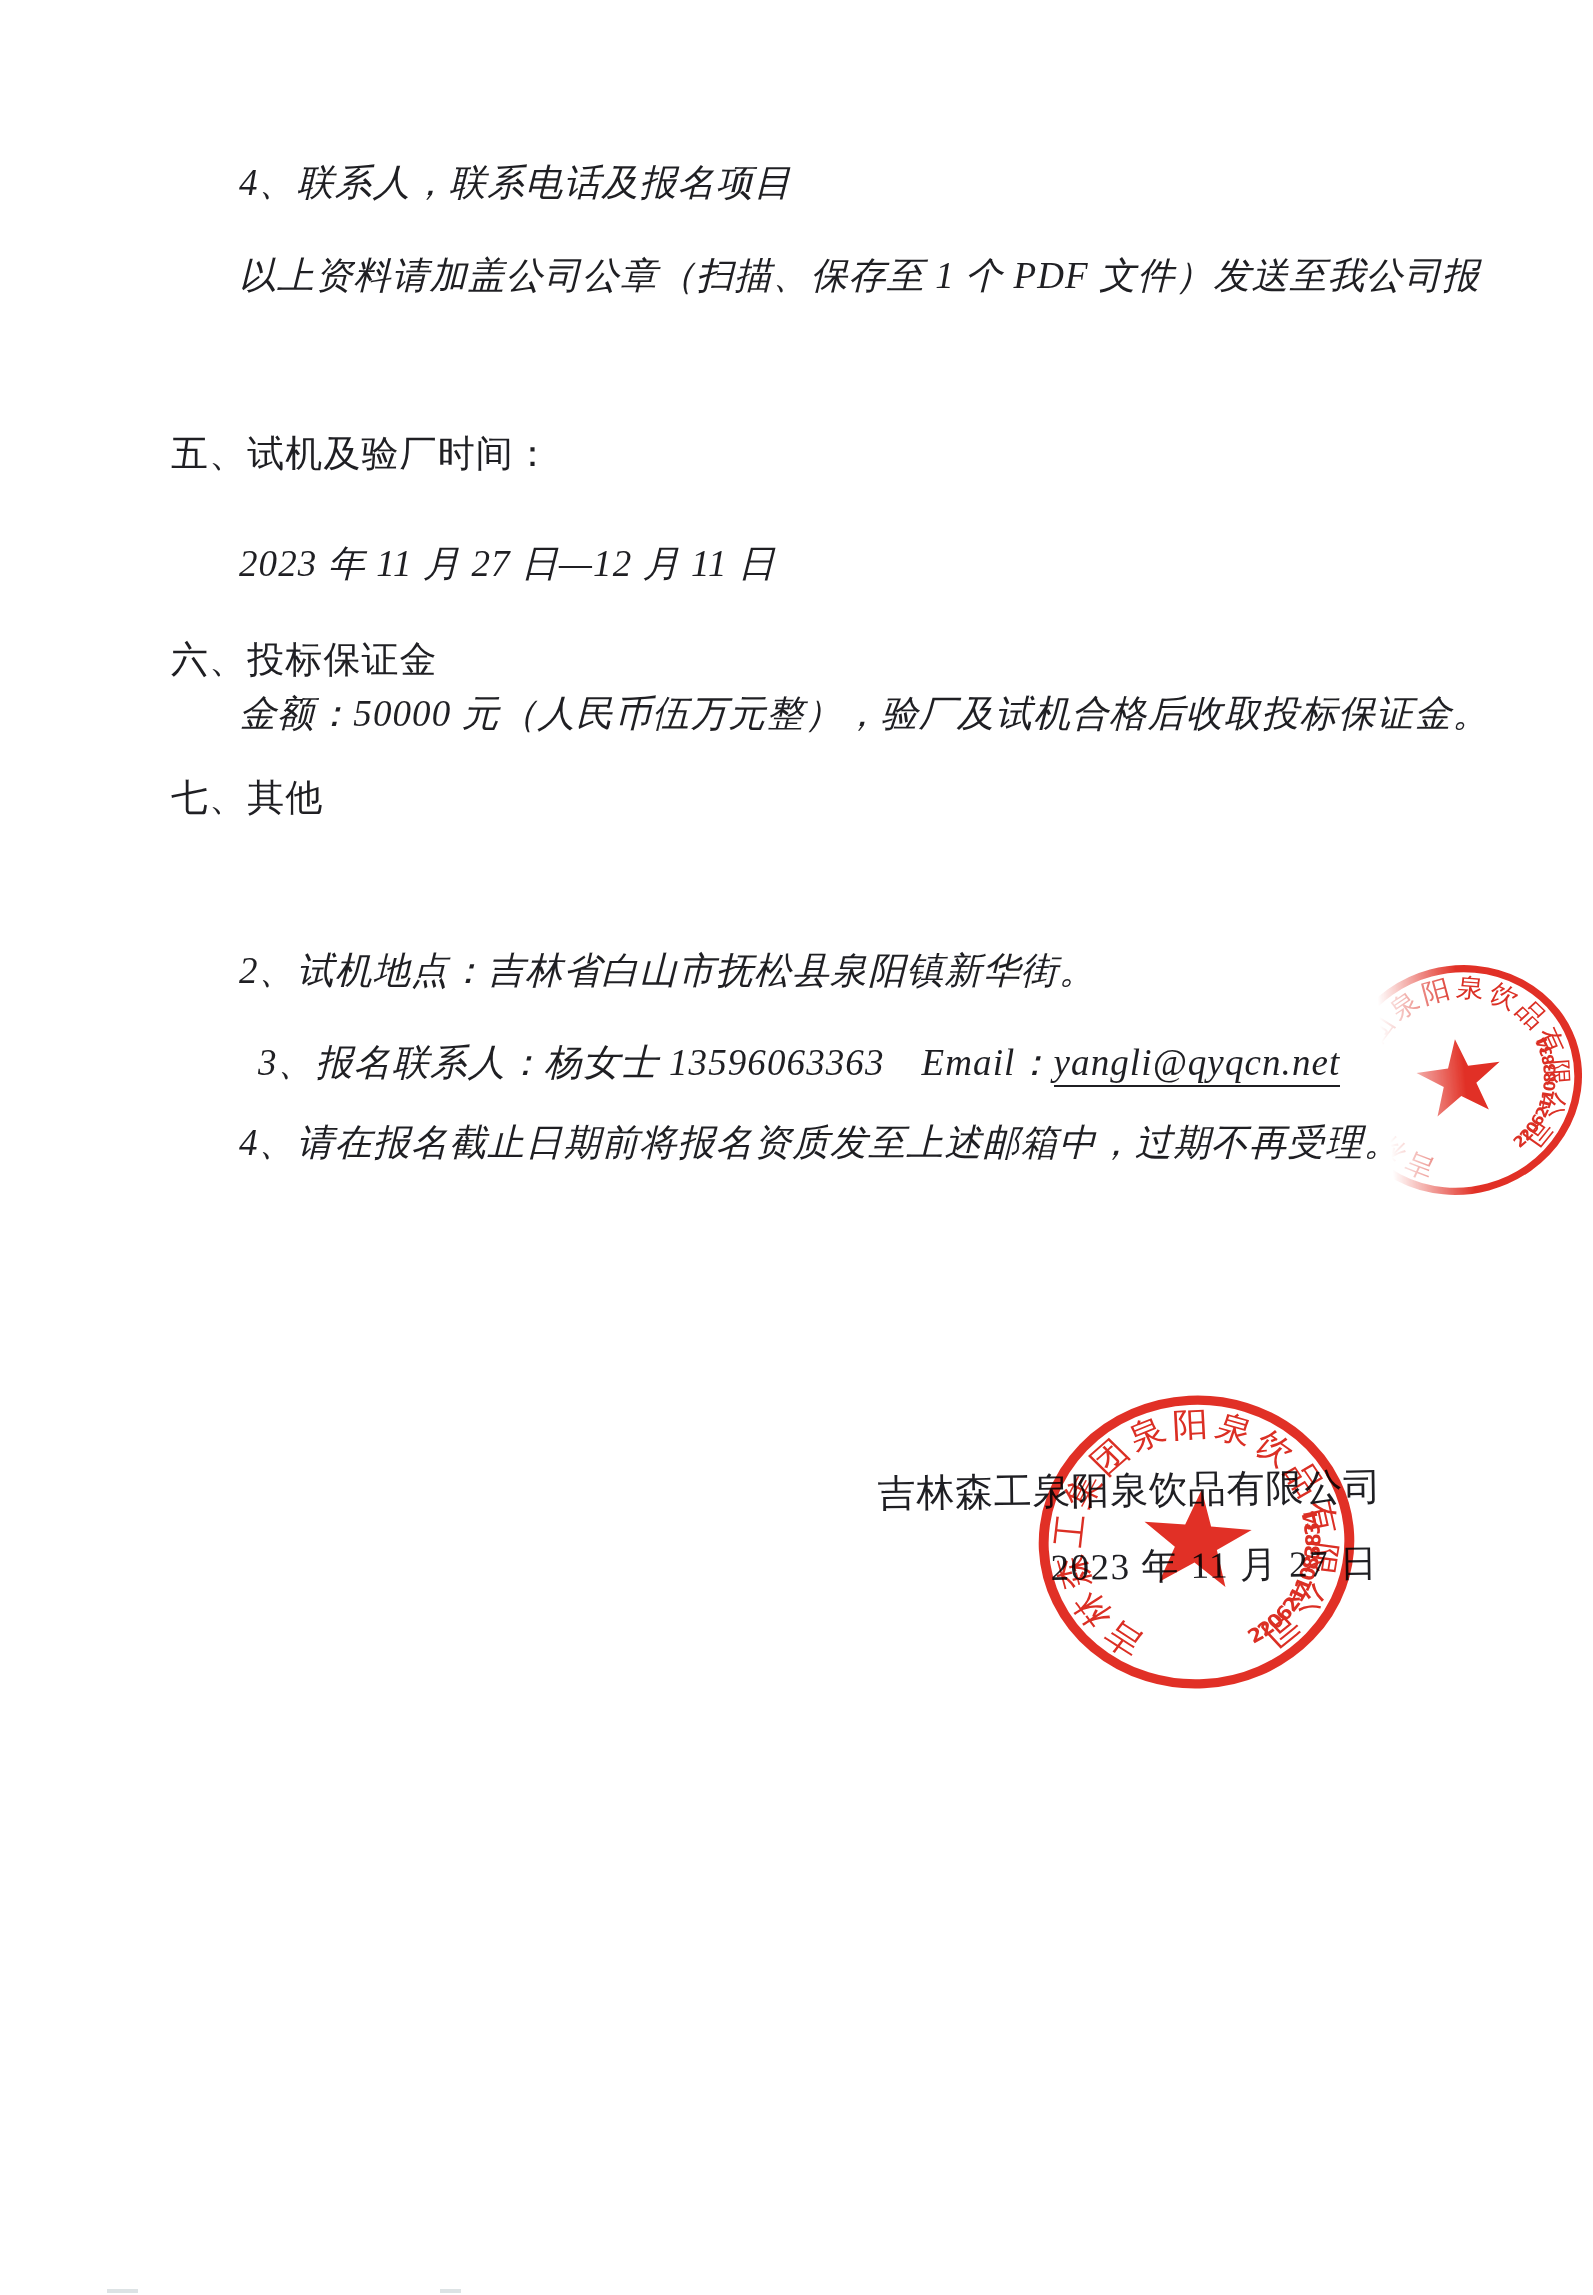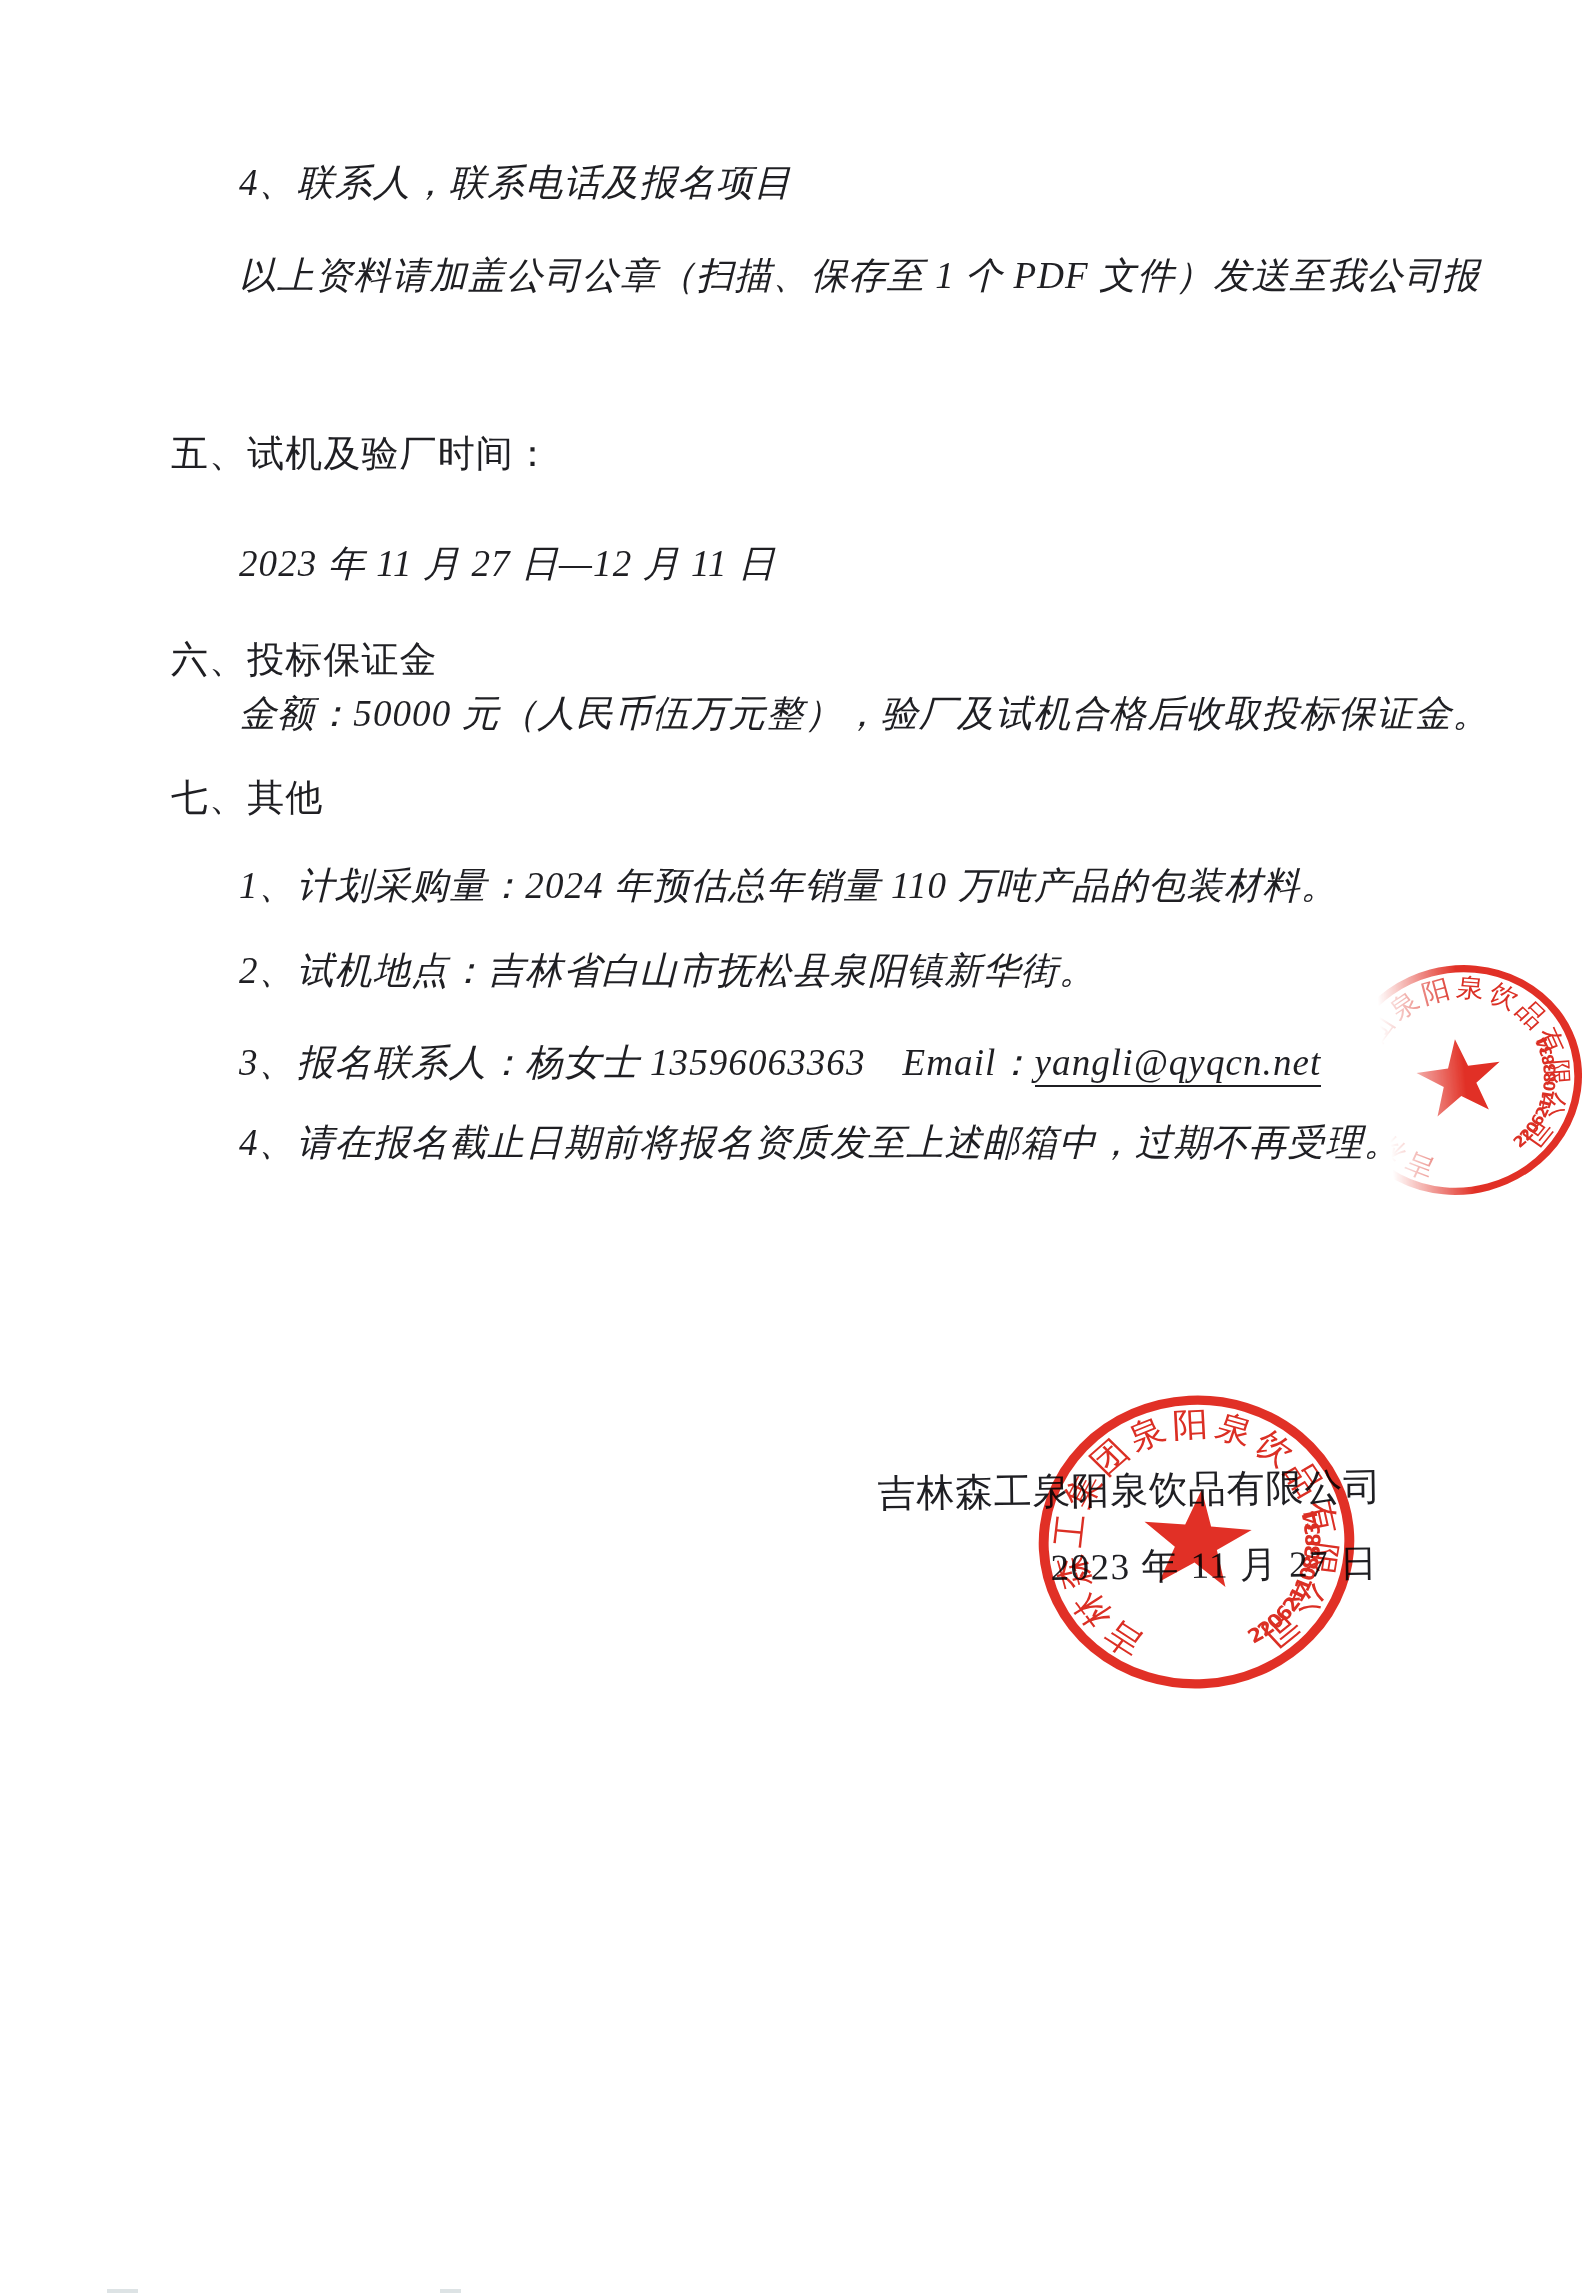--- a/index.html
+++ b/index.html
@@ -5,21 +5,21 @@
   html,body{margin:0;padding:0;}
   body{width:1594px;height:2295px;position:relative;overflow:hidden;background:#ffffff;
        font-family:"Liberation Serif","DejaVu Serif",serif;}
   .page{position:absolute;inset:0;background:#ffffff;}
   .line{position:absolute;white-space:nowrap;font-size:37px;line-height:49px;
         color:#1f1f23;letter-spacing:1.1px;}
   .indent-margin{left:171px;}
   .indent-item{left:239px;font-style:italic;}
   .l1{top:158px;} .l2{top:251px;} .l3{top:339px;} .l4{top:429px;}
   .l5{top:515px;margin-top:24px;} .l6{top:604px;margin-top:31px;} .l7{top:689px;text-align:center;} .l8{top:773px;}
-  .l9{top:861px;} .l10{top:946px;} .l11{top:1038px;} .l12{top:1118px;}
+  .l9{top:861px;} .l10{top:946px;} .l11{top:1038px;margin-left:19px;} .l12{top:1118px;}
   .email-label{margin-left:37px;}
   .email-addr{text-decoration:none;border-bottom:2.3px solid #1f1f23;padding-bottom:1.5px;}
   .signature-block{position:absolute;left:0;top:0;width:1594px;height:2295px;transform:rotate(-0.8deg);transform-origin:1194px 1530px;}
   .sig-company{position:absolute;left:878px;top:1464px;font-size:38px;letter-spacing:0.8px;color:#1f1f23;white-space:nowrap;}
   .sig-date{position:absolute;left:1050px;top:1541px;font-size:37px;letter-spacing:1.5px;color:#1f1f23;white-space:nowrap;}
   .seal-wrap{position:absolute;mix-blend-mode:multiply;opacity:.95;}
   .seal-bottom{left:1036px;top:1393px;width:321px;height:298px;transform:rotate(-3deg);}
   .seal-right{left:1299px;top:931px;width:321px;height:298px;
       transform:rotate(-15deg) scale(0.78);
       -webkit-mask-image:linear-gradient(100deg,transparent 24%,#000 52%);
@@ -39,21 +39,20 @@
 
 <div class="page">
 
   <div class="line indent-item l1">4、联系人，联系电话及报名项目</div>
   <div class="line indent-item l2">以上资料请加盖公司公章（扫描、保存至 1 个 PDF 文件）发送至我公司报</div>
   <div class="line indent-margin l4">五、试机及验厂时间：</div>
   <div class="line indent-item l5">2023 年 11 月 27 日—12 月 11 日</div>
   <div class="line indent-margin l6">六、投标保证金</div>
   <div class="line indent-item l7">金额：50000 元（人民币伍万元整），验厂及试机合格后收取投标保证金。</div>
   <div class="line indent-margin l8">七、其他</div>
-  <div class="line indent-item l9">1、计划采购量：2024 年预估总年销量 110 万吨产品的包装材料。</div>
   <div class="line indent-item l10">2、试机地点：吉林省白山市抚松县泉阳镇新华街。</div>
 
   <div class="line indent-item l11">
     <span>3、报名联系人：杨女士 13596063363</span><span class="email-label">Email：</span><span class="email-addr">yangli@qyqcn.net</span>
   </div>
 
   <div class="line indent-item l12">4、请在报名截止日期前将报名资质发至上述邮箱中，过期不再受理。</div>
 
   <div class="signature-block">
     <div class="sig-company">吉林森工泉阳泉饮品有限公司</div>

